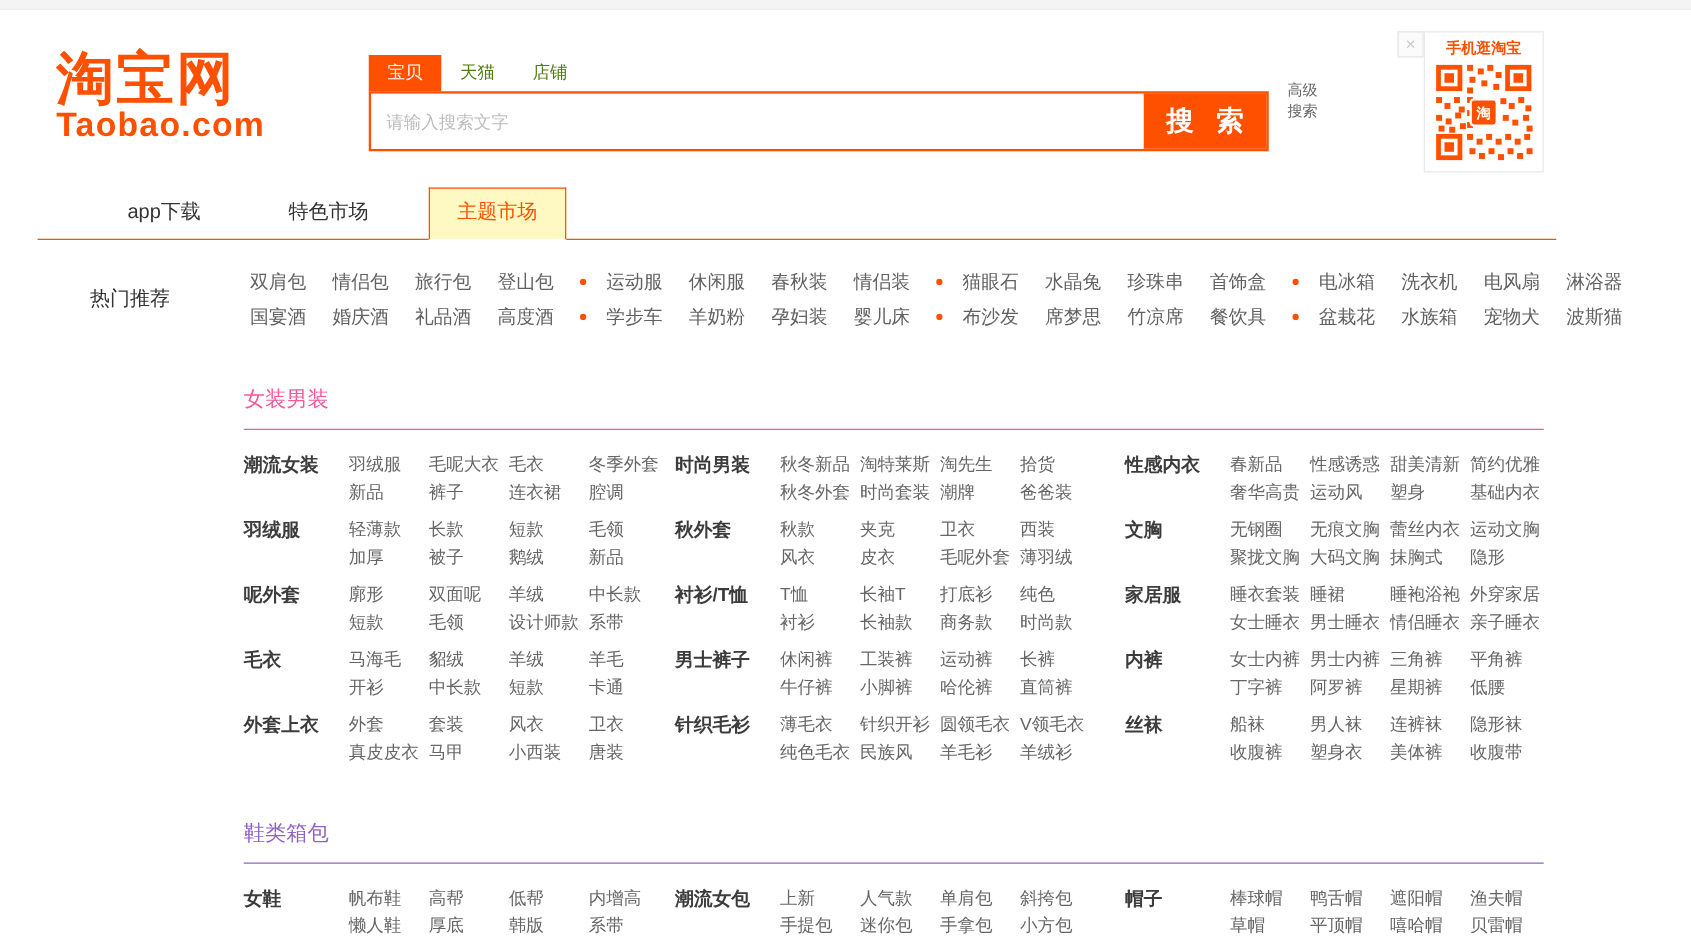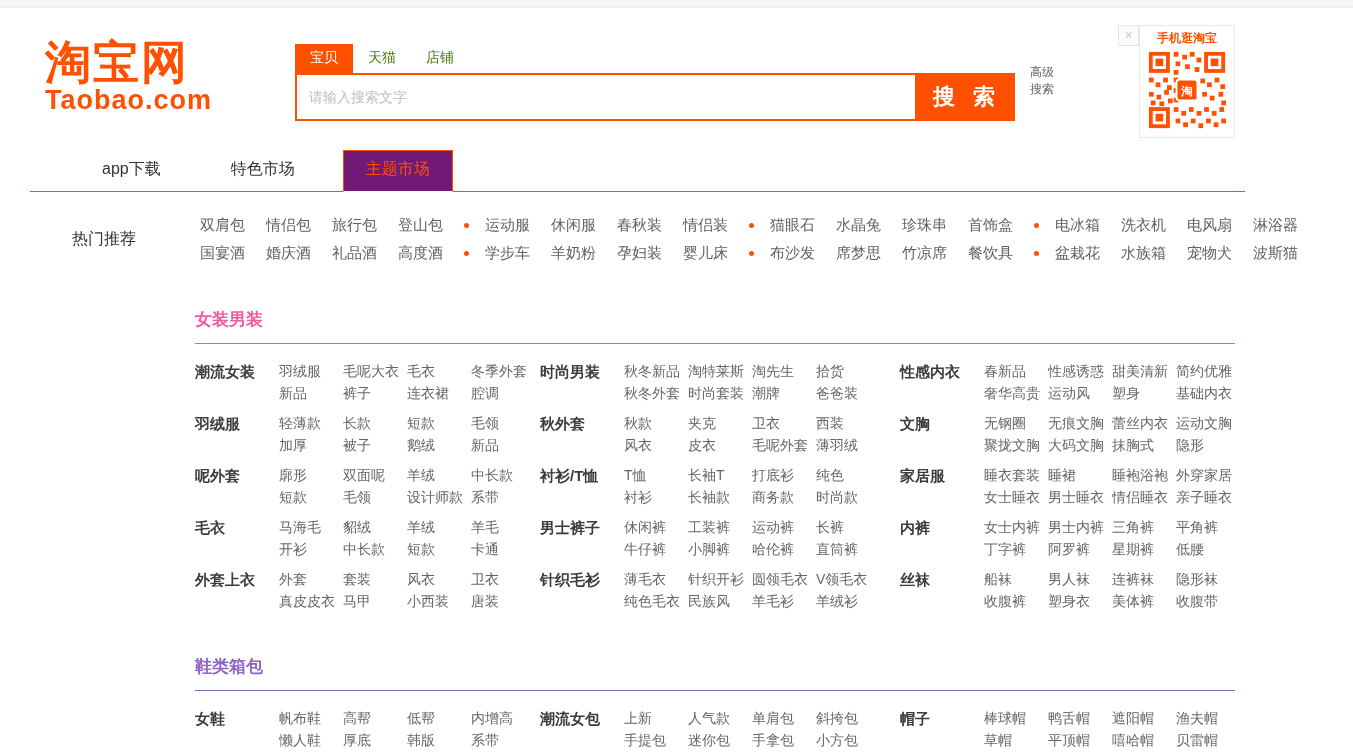--- a/index.html
+++ b/index.html
@@ -33,33 +33,33 @@
   .qr-panel { position:absolute; left:1139px; top:17px; width:96px; height:113px;
     border:1px solid #e9e9e9; background:#fff; text-align:center; padding-top:4px; }
   .qr-title { color:#ff5000; font-size:12px; margin-bottom:3px; white-space:nowrap;font-weight:bold; }
   .qr-svg { width:80px; height:80px; }
 
   nav { margin:10px 30px 0; width:1215px; border-bottom:1px solid #ff5000; }
   .nav-inner { display:flex; align-items:flex-end; padding-left:50px;text-align:center; }
   .nav-item { font-size:16px; color:#333; padding:8px 22px 11px; margin-right:26px;
     cursor:pointer; white-space:nowrap; }
   .nav-item.active { border:1px solid #ff5000; border-bottom:1px solid #fff;
-    margin-bottom:-1px; color:#ff5000; background:#701a75; }
+    margin-bottom:-1px; color:#ff5000; background:#fef9c3; }
 
   .hot { display:flex; margin-top:24px; padding-left:72px; }
   .hot-label { width:128px; font-size:16px; color:#333; align-self:center; }
   .hot-rows { display:flex; flex-direction:column; gap:9px; }
   .hot-row { display:flex; align-items:center; }
   .hot-link { font-size:15px; color:#616161; margin-right:21px; cursor:pointer; white-space:nowrap; }
   .hot-dot { width:5px; height:5px; border-radius:50%; background:#ff5000;
     margin:0 16px 0 0; flex-shrink:0; }
 
   #sections { margin-left:195px; width:1040px; }
   .section { margin-top:45px; }
-  .section-title { font-size:17px; font-weight:bold; margin-bottom:12px; }
+  .section-title { font-size:17px; font-weight:normal; margin-bottom:12px; }
   .section-divider { height:1px; margin-bottom:19px; }
   .cat-row { display:grid; grid-template-columns:345px 360px 335px; margin-bottom:13px; }
   .cat-group { display:flex; }
   .cat-label { width:84px; flex-shrink:0; font-size:15px; font-weight:bold;
     color:#3c3c3c; cursor:pointer; white-space:nowrap; }
   .cat-cols { display:flex; }
   .cat-col { display:flex; flex-direction:column; gap:5px; min-width:60px; margin-right:4px; }
   .cat-link { font-size:14px; color:#666; line-height:17px; cursor:pointer; white-space:nowrap; }
 </style>
 </head>

